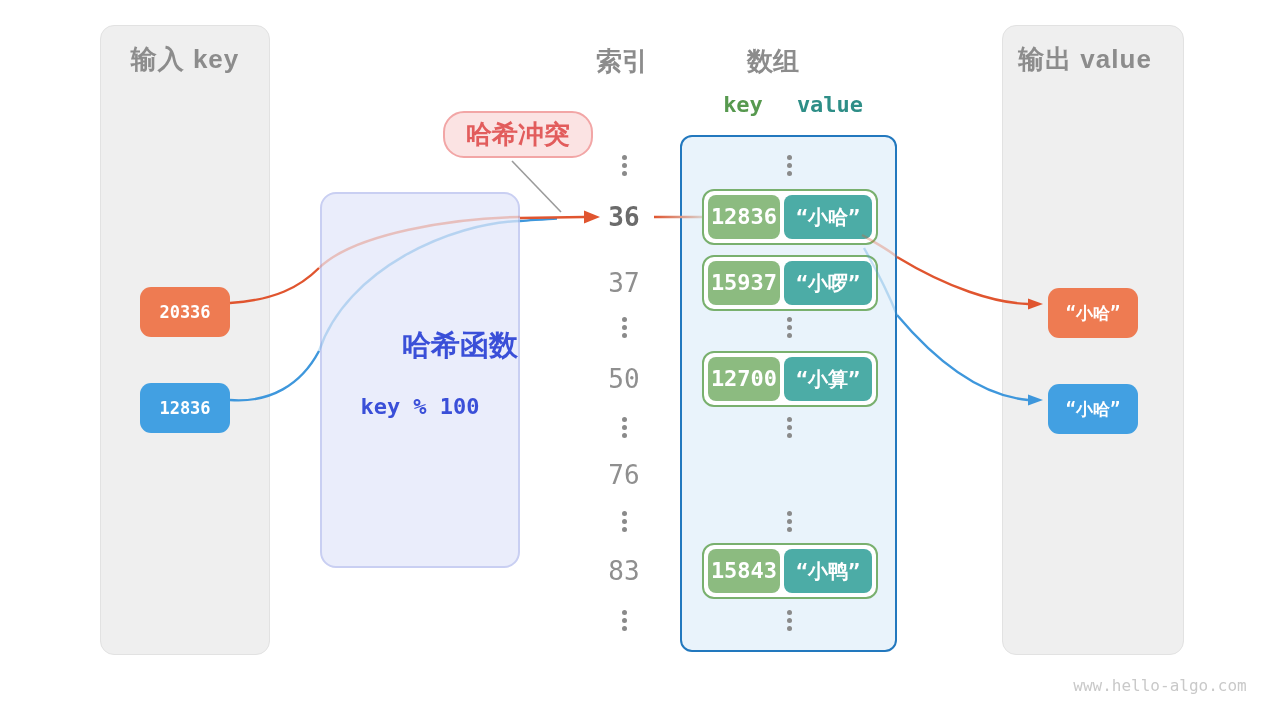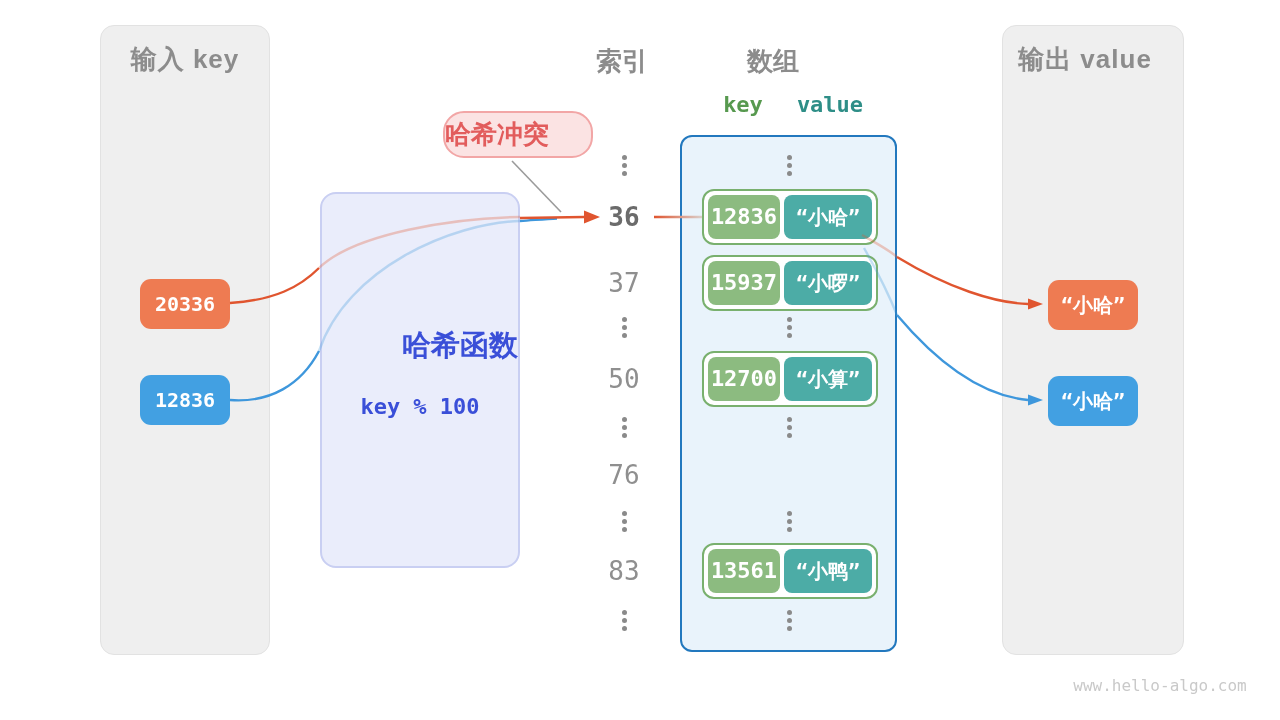--- a/index.html
+++ b/index.html
@@ -21,33 +21,33 @@
               border-radius:14px;box-sizing:border-box;}
   .panel-title{position:absolute;text-align:center;font-weight:bold;font-size:26px;color:var(--label-gray);
                letter-spacing:1px;}
   .col-header{position:absolute;text-align:center;font-weight:bold;font-size:26px;color:var(--label-gray);}
   .kv-header{position:absolute;left:705px;top:92px;width:170px;display:flex;gap:8px;
              font-family:"DejaVu Sans Mono","Liberation Mono",monospace;font-weight:bold;font-size:22px;}
   .kv-header .k{width:76px;text-align:center;color:var(--key-green);}
   .kv-header .v{width:82px;text-align:center;color:var(--value-teal);}
   .chip{position:absolute;width:90px;height:50px;border-radius:11px;color:#fff;text-align:center;
         line-height:50px;font-family:"DejaVu Sans Mono","Liberation Mono",monospace;
-        font-weight:bold;font-size:20px;}
+        font-weight:bold;font-size:17px;margin-top:8px;}
   .chip.orange{background:var(--orange);}
   .chip.blue{background:var(--blue);}
   .hash-box{position:absolute;left:320px;top:192px;width:200px;height:376px;background:var(--hash-bg);
             border:2px solid var(--hash-border);border-radius:16px;box-sizing:border-box;}
   .hash-title{position:absolute;left:0;top:132px;width:100%;text-align:right;font-weight:bold;
               font-size:29px;color:var(--hash-text);}
   .hash-formula{position:absolute;left:0;top:200px;width:100%;text-align:center;
                 font-family:"DejaVu Sans Mono","Liberation Mono",monospace;font-weight:bold;
                 font-size:22px;color:var(--hash-text);}
   .collision{position:absolute;left:443px;top:111px;width:150px;height:47px;background:var(--pink-bg);
              border:2px solid var(--pink-border);border-radius:21px;box-sizing:border-box;
-             text-align:left;line-height:43px;font-weight:bold;font-size:26px;color:var(--red);z-index:6;}
+             text-align:center;line-height:43px;font-weight:bold;font-size:26px;color:var(--red);z-index:6;}
   .array-panel{position:absolute;left:680px;top:135px;width:217px;height:517px;background:var(--array-bg);
                border:2.5px solid var(--array-border);border-radius:12px;box-sizing:border-box;}
   .pair-row{position:absolute;left:702px;width:176px;height:56px;background:#fff;
             border:2px solid var(--green-border);border-radius:12px;box-sizing:border-box;
             display:flex;gap:4px;padding:4px;z-index:2;}
   .pair-key{width:72px;background:var(--green);border-radius:8px;color:#fff;text-align:center;
             line-height:44px;font-family:"DejaVu Sans Mono","Liberation Mono",monospace;
             font-weight:bold;font-size:22px;}
   .pair-val{flex:1;background:var(--teal);border-radius:8px;color:#fff;text-align:center;
             line-height:44px;font-weight:bold;font-size:20px;
@@ -143,21 +143,21 @@
       <i></i>
       <i></i>
     </div>
     <div class="vdots" style="left: 777px; top: 511px;">
       <i></i>
       <i></i>
       <i></i>
     </div>
     <div class="idx" style="top: 555px;">83</div>
     <div class="pair-row" style="top: 543px;">
-      <div class="pair-key">13561</div>
+      <div class="pair-key">15843</div>
       <div class="pair-val">“小鸭”</div>
     </div>
     <div class="vdots" style="left: 612px; top: 610px;">
       <i></i>
       <i></i>
       <i></i>
     </div>
     <div class="vdots" style="left: 777px; top: 610px;">
       <i></i>
       <i></i>

